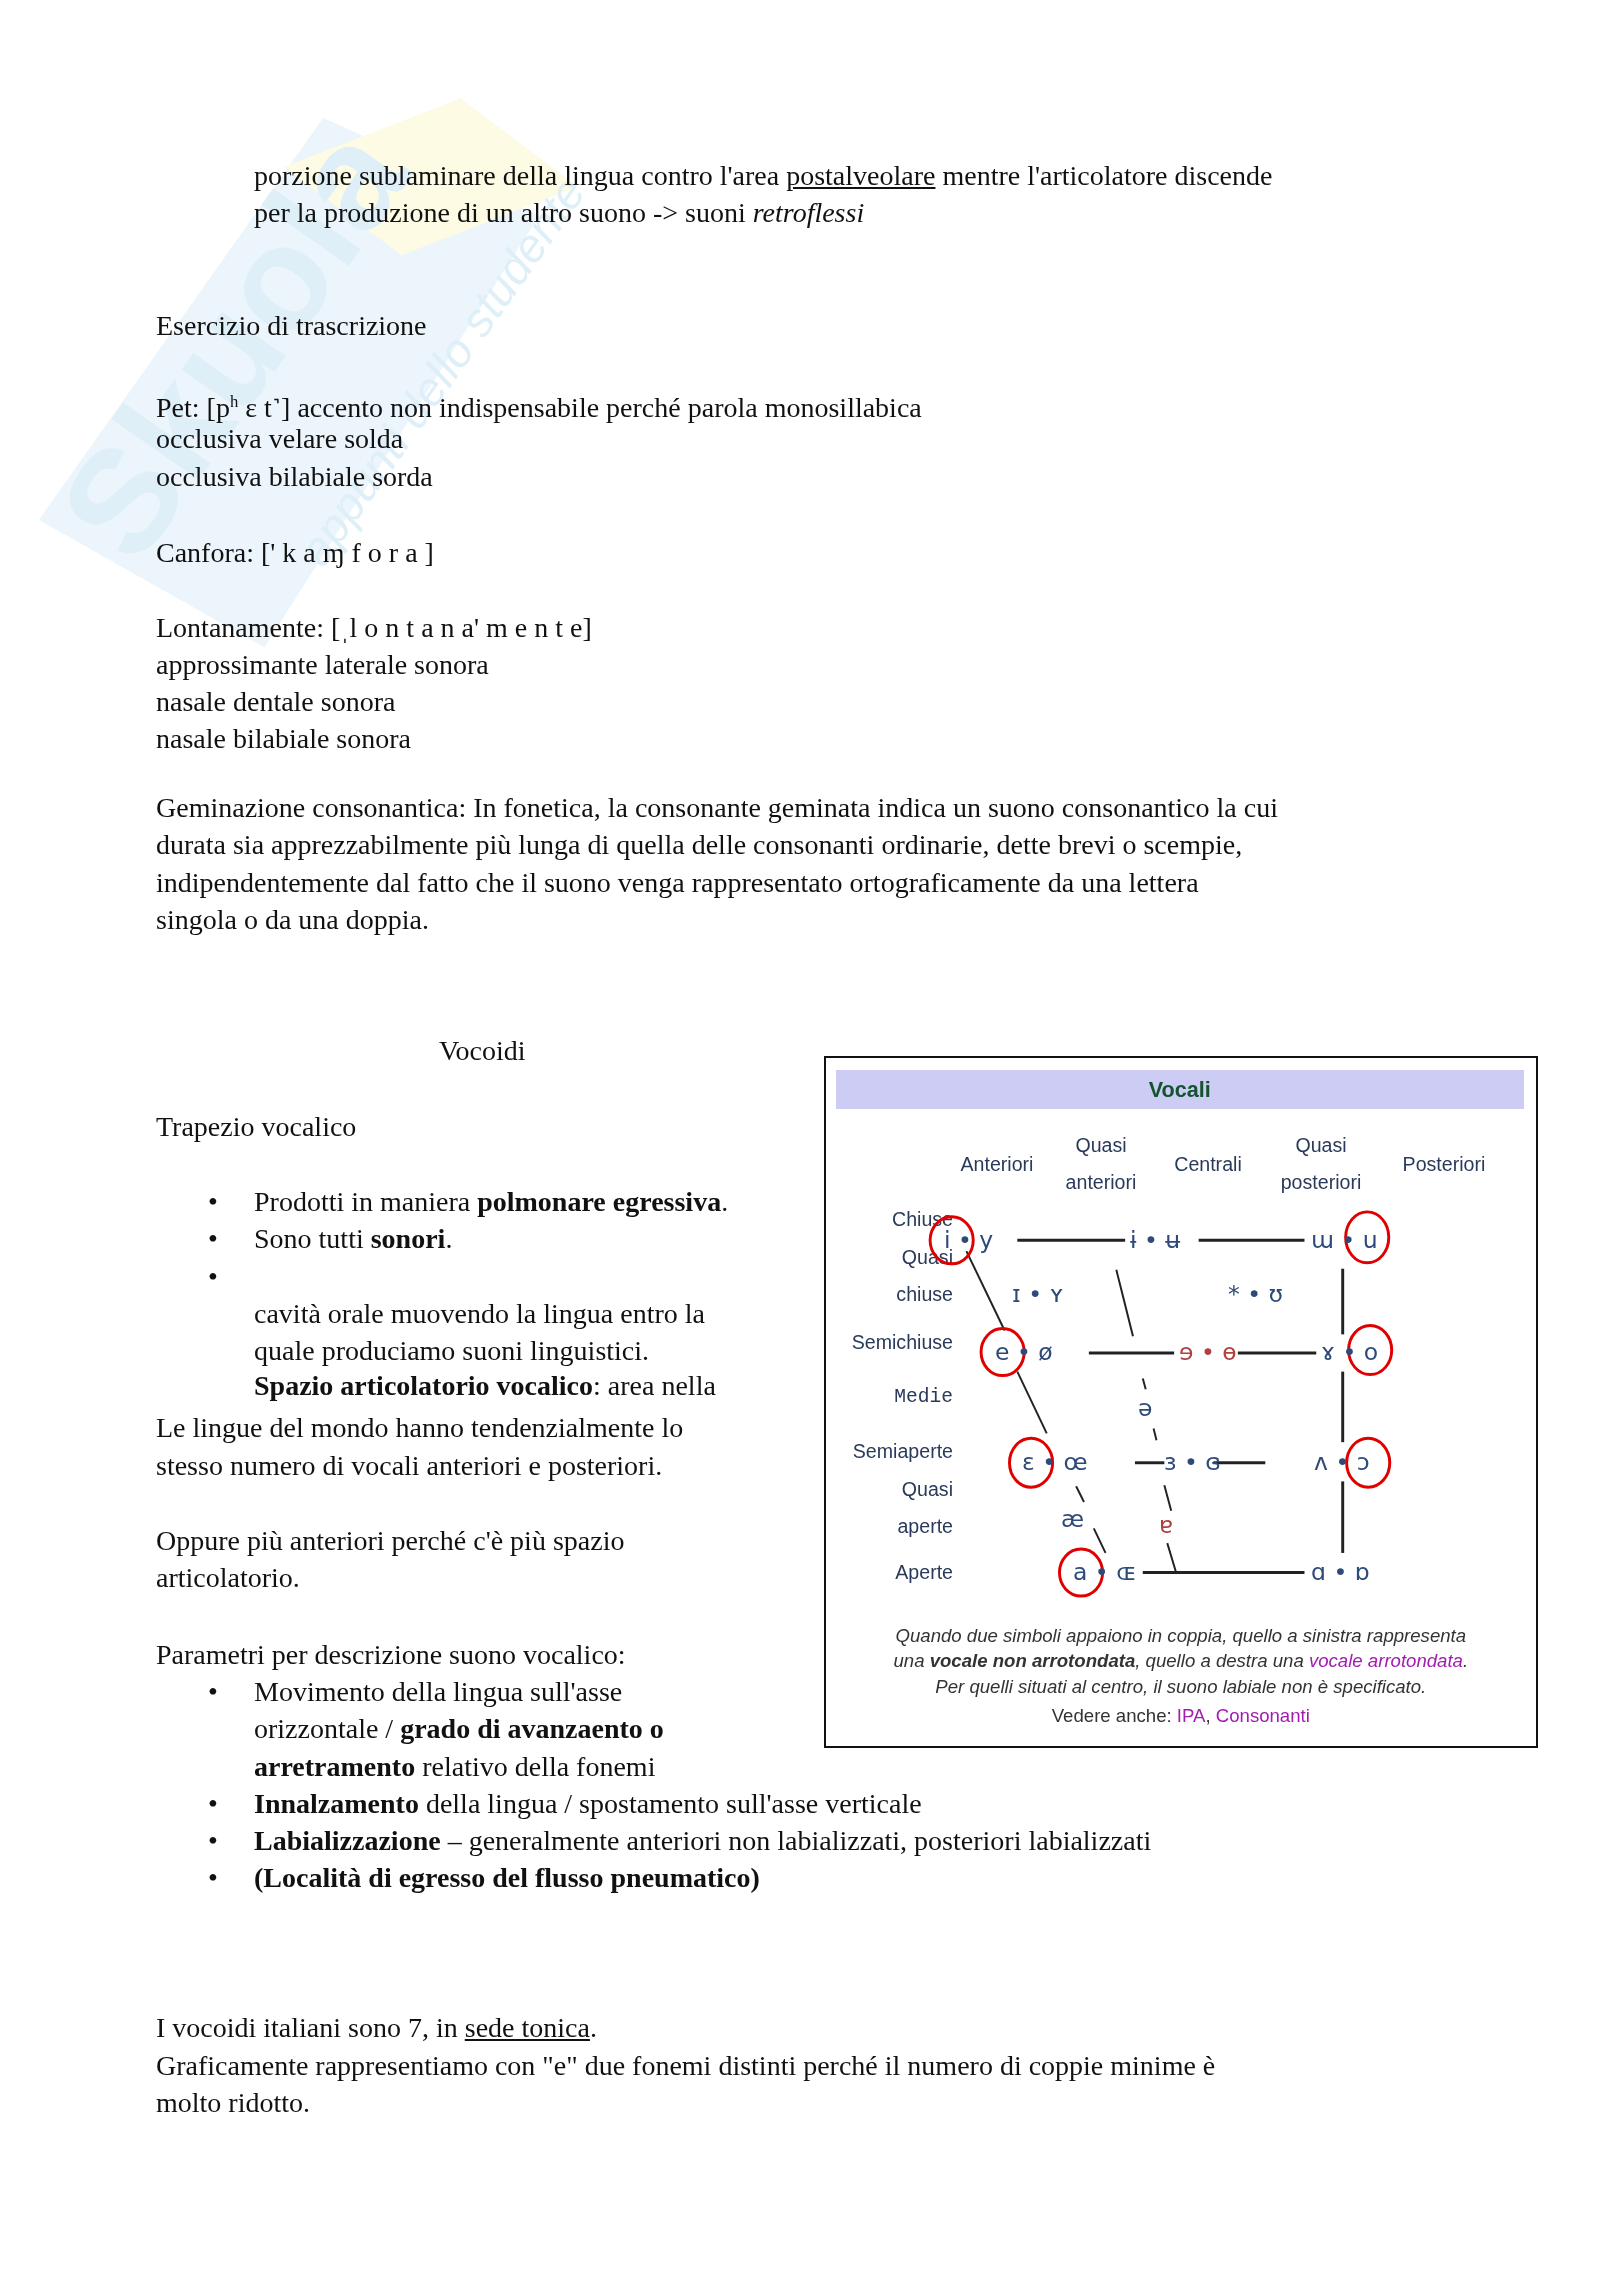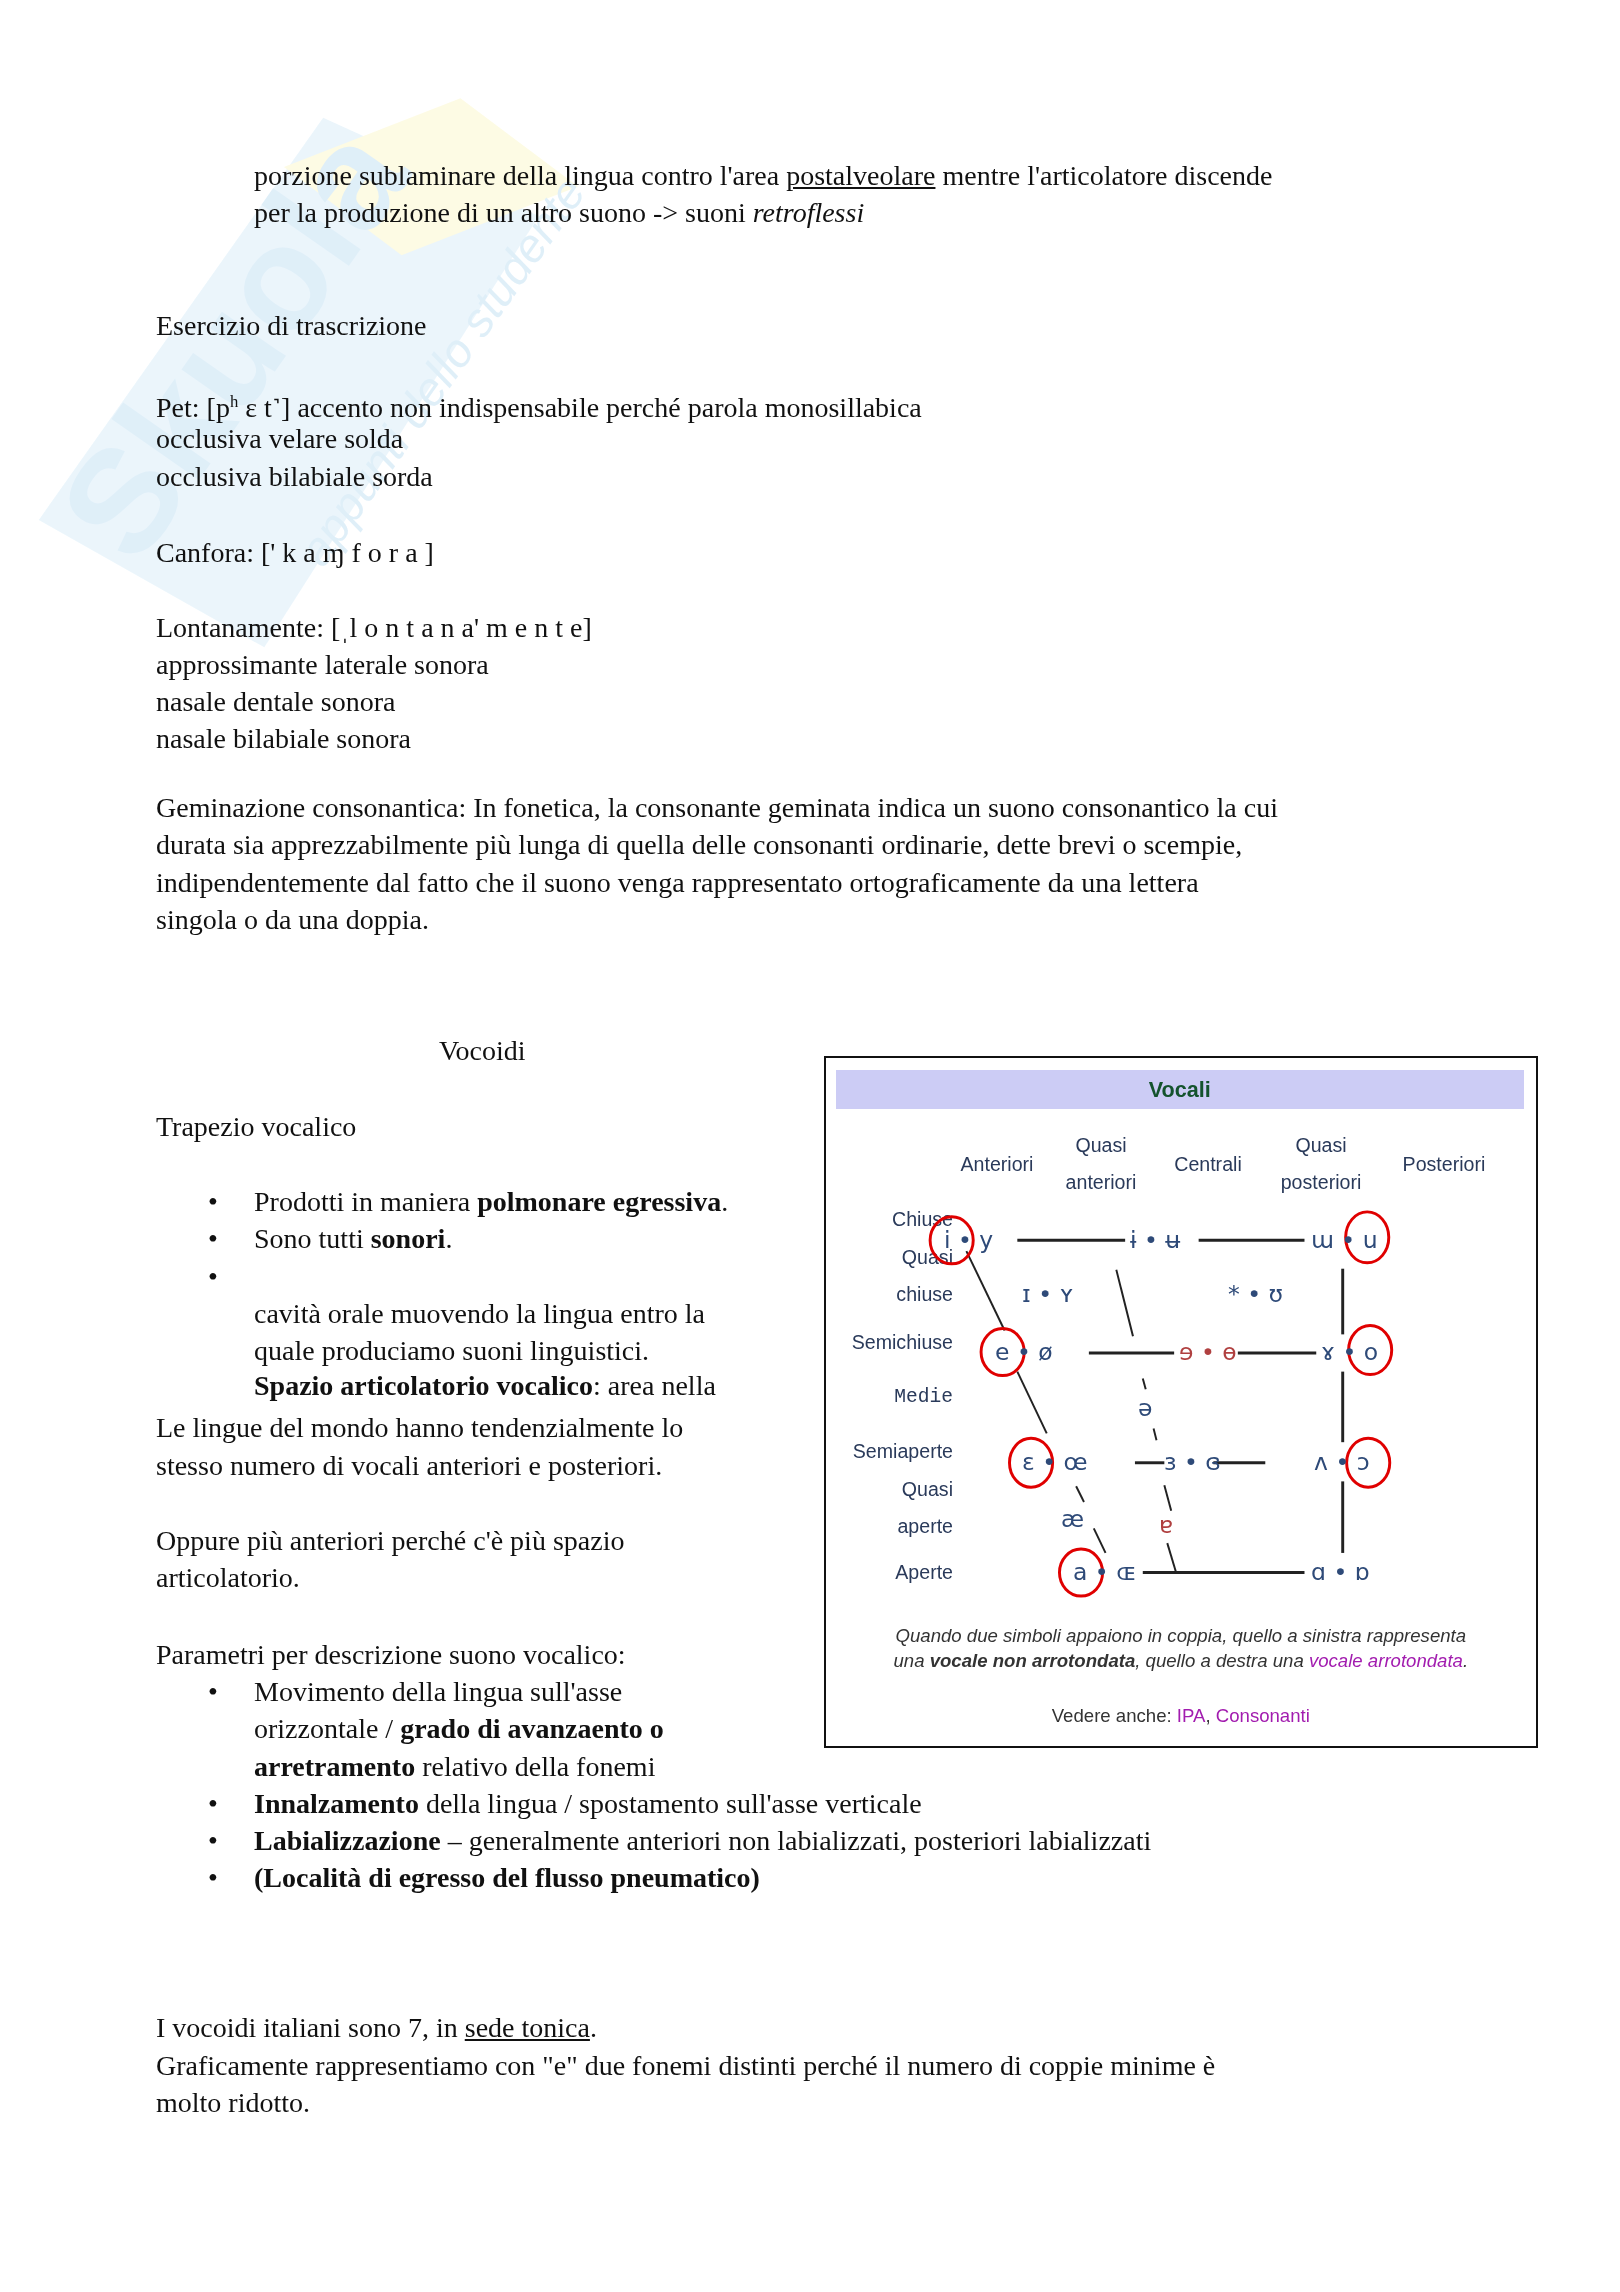--- a/index.html
+++ b/index.html
@@ -134,35 +134,36 @@
       <ellipse cx="555" cy="298" rx="22" ry="25"></ellipse>
       <ellipse cx="209" cy="413" rx="22" ry="25"></ellipse>
       <ellipse cx="553" cy="413" rx="22" ry="25"></ellipse>
       <ellipse cx="260" cy="525" rx="22" ry="24"></ellipse>
     </g>
   </svg>
 
   <span class="sym" style="left:118px;top:169px;">i • y</span>
   <span class="sym" style="left:304px;top:169px;">ɨ • ʉ</span>
   <span class="sym" style="left:485px;top:169px;">ɯ • u</span>
-  <span class="sym" style="left:196px;top:223px;">ɪ • ʏ</span>
+  <span class="sym" style="left:186px;top:223px;">ɪ • ʏ</span>
   <span class="sym" style="left:402px;top:223px;">* • ʊ</span>
   <span class="sym" style="left:169px;top:281px;">e • ø</span>
   <span class="sym red" style="left:353px;top:281px;">ɘ • ɵ</span>
   <span class="sym" style="left:495px;top:281px;">ɤ • o</span>
   <span class="sym" style="left:312px;top:337px;">ə</span>
   <span class="sym" style="left:196px;top:391px;">ɛ • œ</span>
   <span class="sym" style="left:338px;top:391px;">ɜ • ɞ</span>
   <span class="sym" style="left:488px;top:391px;">ʌ • ɔ</span>
   <span class="sym" style="left:235px;top:448px;">æ</span>
   <span class="sym red" style="left:333px;top:454px;">ɐ</span>
   <span class="sym" style="left:247px;top:501px;">a • ɶ</span>
   <span class="sym" style="left:485px;top:501px;">ɑ • ɒ</span>
 
   <div class="caption i" style="top:565px;">Quando due simboli appaiono in coppia, quello a sinistra rappresenta</div>
   <div class="caption i" style="top:590px;"><span>una </span><b>vocale non arrotondata</b><span>, quello a destra una </span><span class="link">vocale arrotondata</span><span>.</span></div>
+  <div class="caption i" style="top:616px;">Per quelli situati al centro, il suono labiale non è specificato.</div>
   <div class="caption" style="top:645px;"><span>Vedere anche: </span><span class="link">IPA</span>, <span class="link">Consonanti</span></div>
 </div>
 
 <div class="t" style="left:156px;top:2009px;"><span>I vocoidi italiani sono 7, in </span><span class="u">sede tonica</span><span>.</span></div>
 <div class="t" style="left:156px;top:2047px;">Graficamente rappresentiamo con "e" due fonemi distinti perché il numero di coppie minime è</div>
 <div class="t" style="left:156px;top:2084px;">molto ridotto.</div>
 
 
 </body></html>

